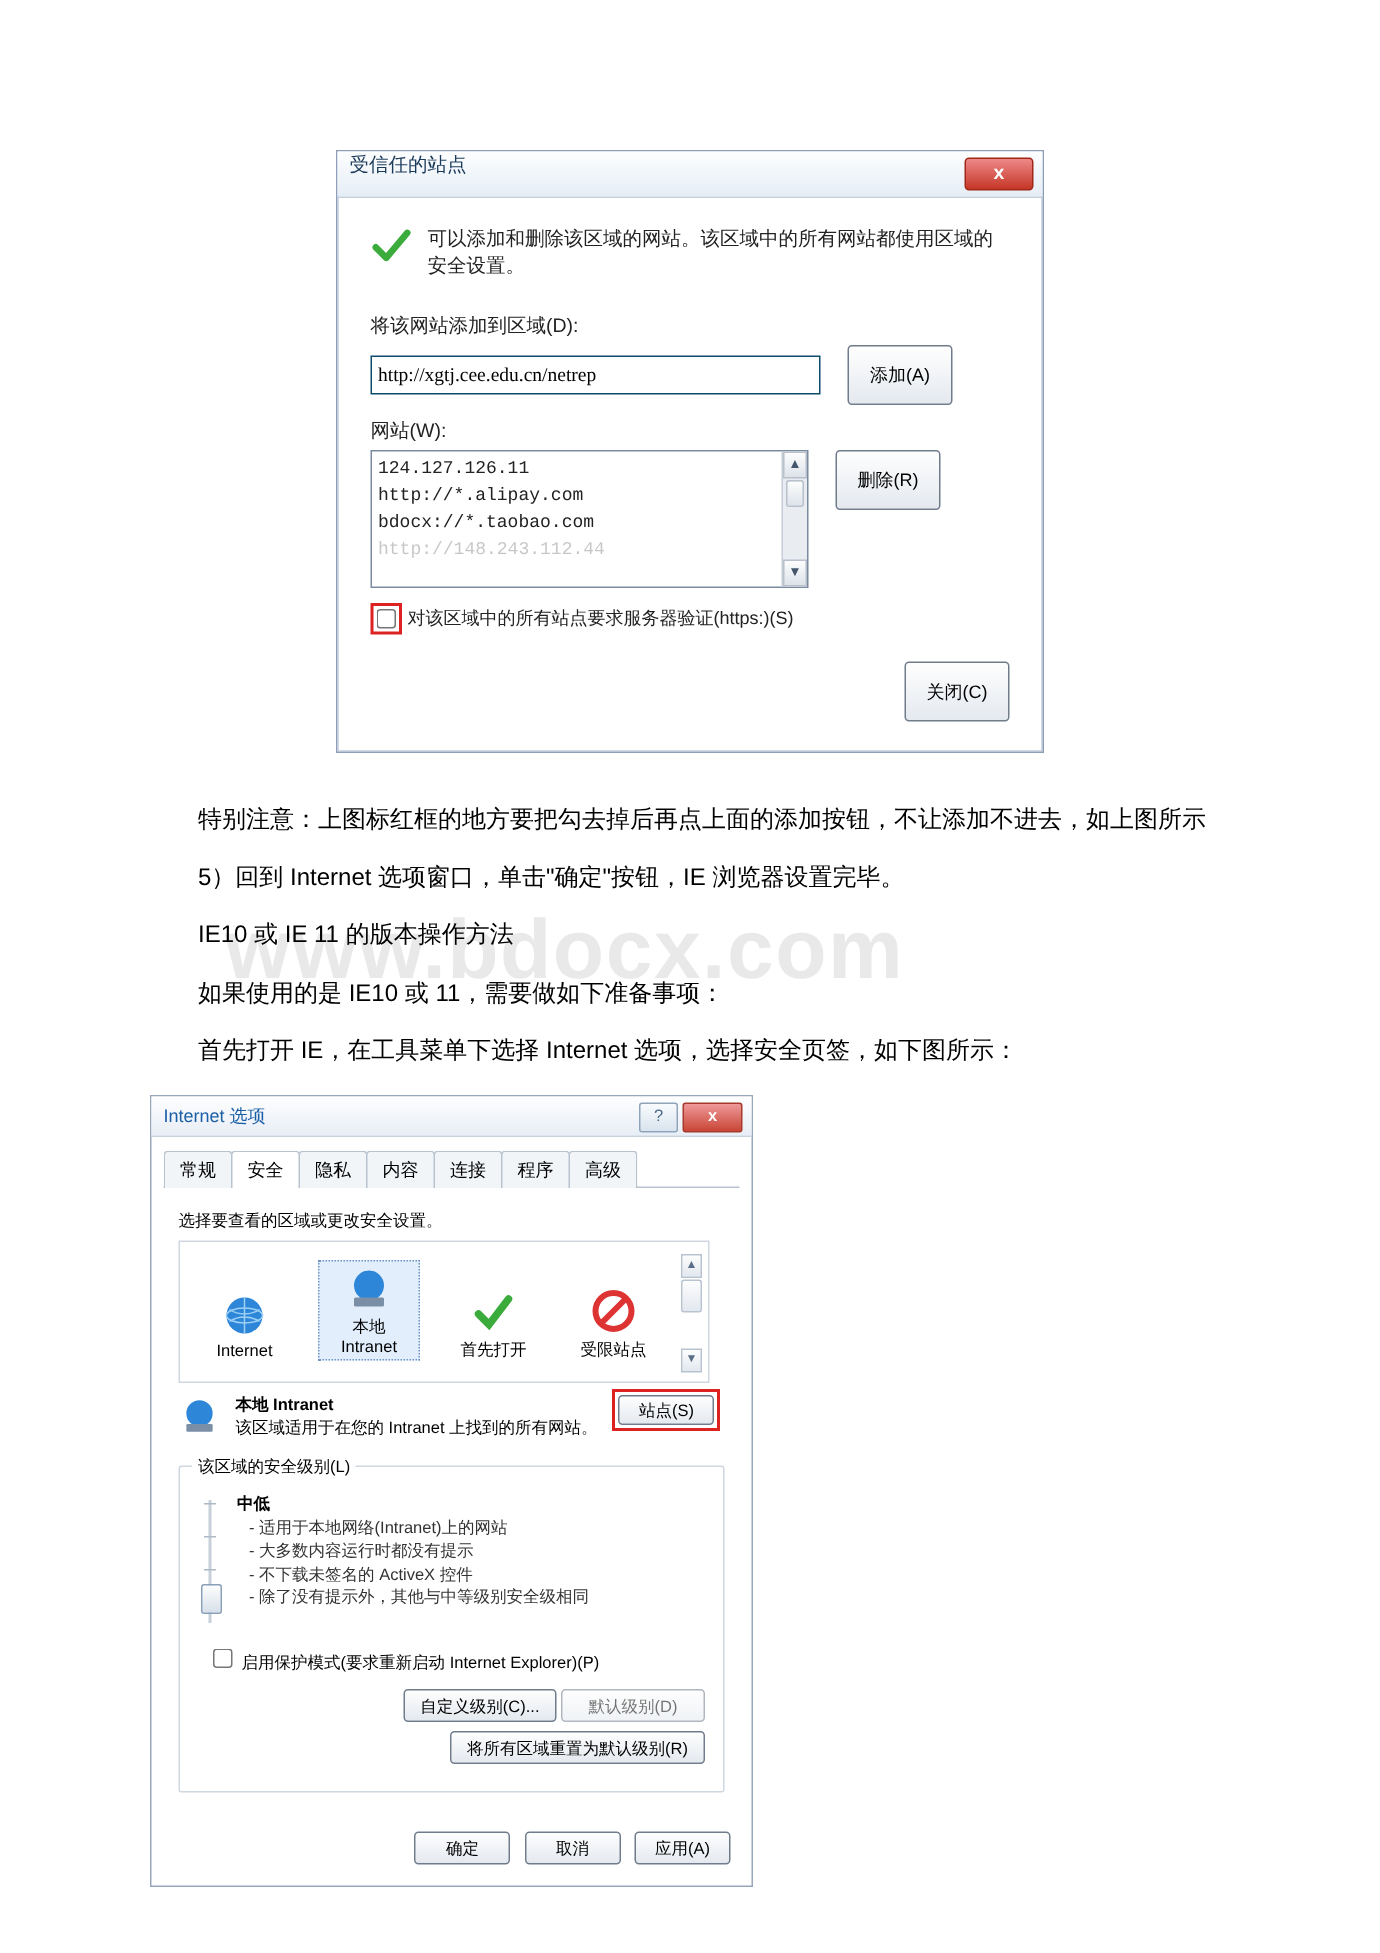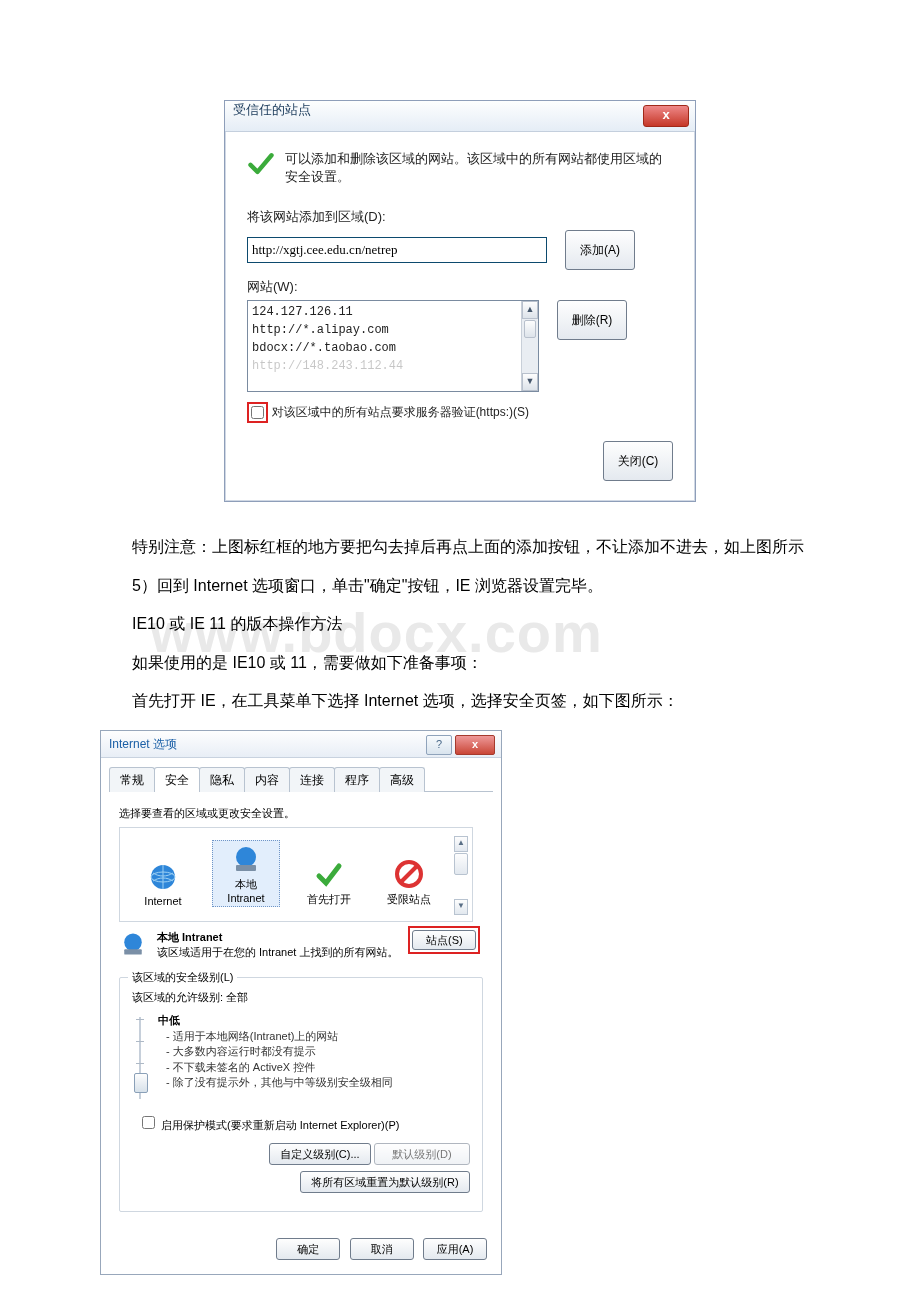--- a/index.html
+++ b/index.html
@@ -193,21 +193,20 @@
         <div style="font-weight:bold">本地 Intranet</div>
         <div>该区域适用于在您的 Intranet 上找到的所有网站。</div>
       </div>
       <div class="sites-btn-wrap">
         <button class="winbtn" style="min-width:64px;height:20px;font-size:11px">站点(S)</button>
       </div>
     </div>
 
     <div class="secgroup">
       <div class="legend">该区域的安全级别(L)</div>
-      <div style="font-size:11px;margin:2px 0 4px 0">该区域的允许级别: 全部</div>
       <div class="slider">
         <div class="track">
           <div class="rail"></div>
           <div class="tick" style="top:6px"></div>
           <div class="tick" style="top:28px"></div>
           <div class="tick" style="top:50px"></div>
           <div class="tick" style="top:72px"></div>
           <div class="knob" style="top:60px"></div>
         </div>
         <div class="info">

